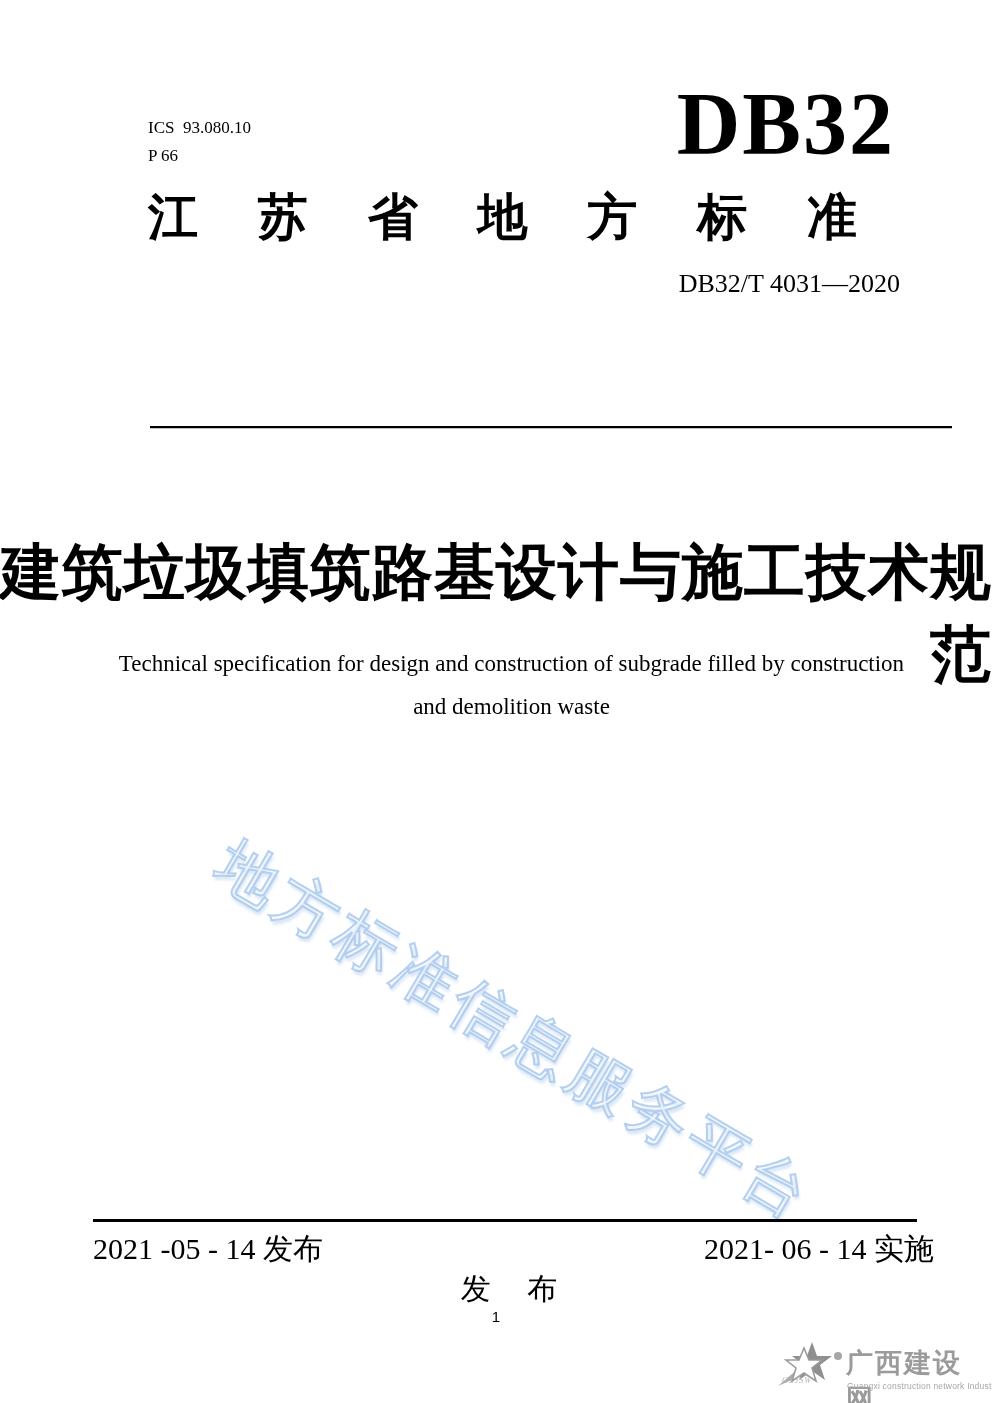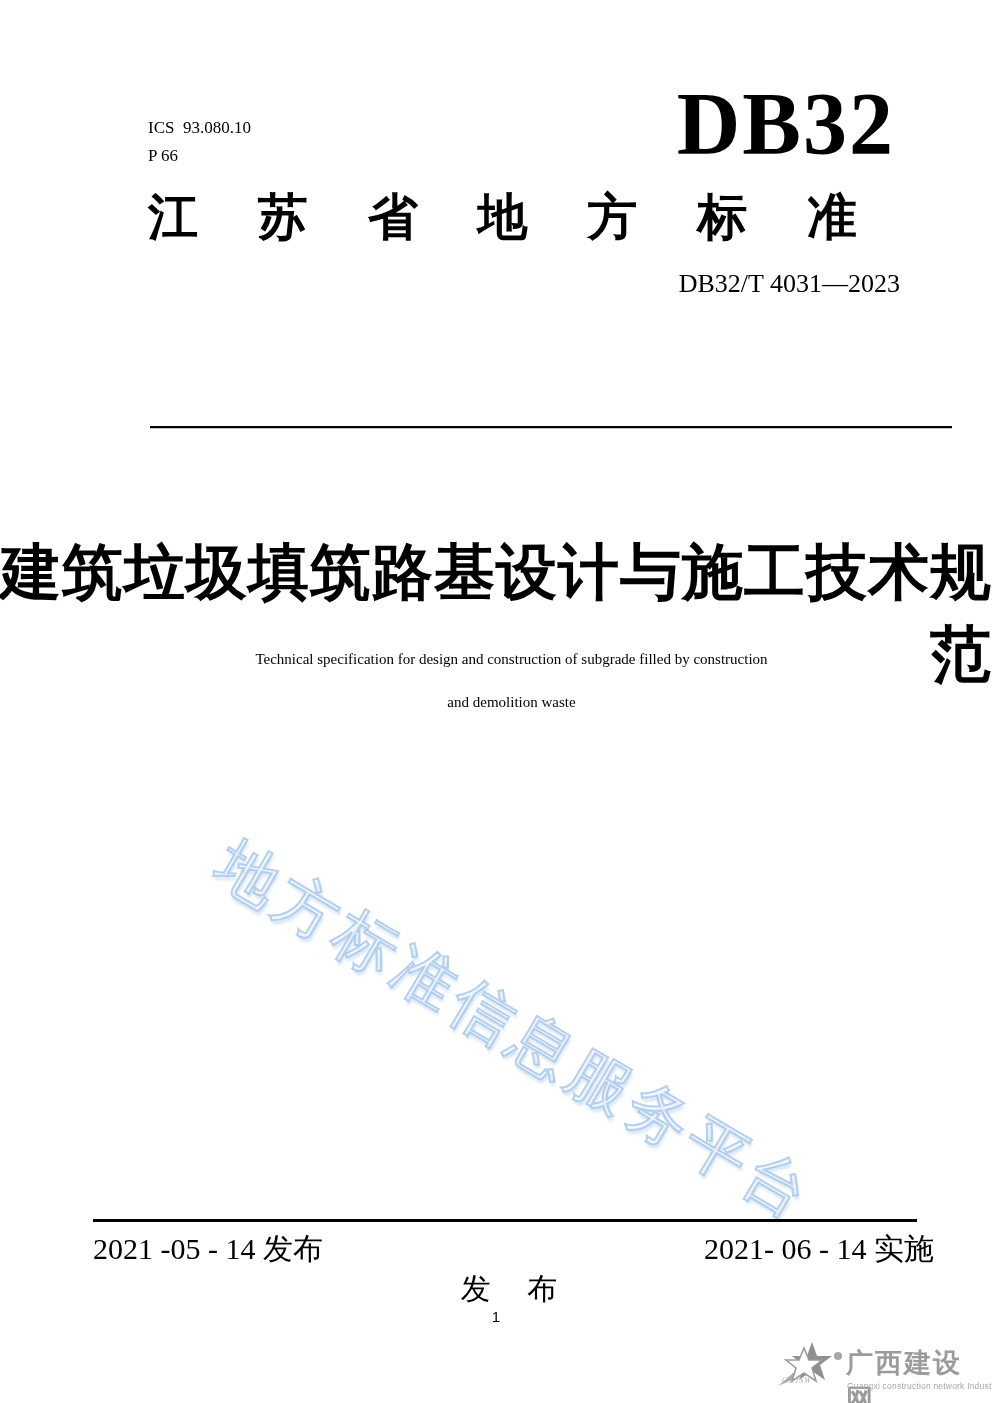--- a/index.html
+++ b/index.html
@@ -17,21 +17,21 @@
   
   .std-name { left: 148px; top: 188px; width: 709px; font-family: "Liberation Sans", sans-serif; font-size: 50px; line-height: 58px; text-align: justify; text-align-last: justify; font-weight: bold; }
 
   
   .doc-number { right: 92px; top: 269px; font-size: 26px; font-family: "Liberation Serif", serif; }
 
   .rule-top { left: 150px; top: 426px; width: 802px; height: 2px; background: #000; box-shadow: 0 1px 0 rgba(0,0,0,0.25); }
 
   .doc-title { left: 0; right: 0; top: 532px; text-align: right; font-family: "Liberation Sans", sans-serif; font-weight: 700; font-size: 61px; letter-spacing: 1px; }
 
-  .subtitle { left: 0; right: 0; text-align: center; font-family: "Liberation Serif", serif; font-size: 15px; font-stretch: condensed; margin-left: 31px; }
+  .subtitle { left: 0; right: 0; text-align: center; font-family: "Liberation Serif", serif; font-size: 23px; font-stretch: condensed; margin-left: 31px; }
   .subtitle-1 { top: 651px; }
   .subtitle-2 { top: 694px; }
 
   
   .watermark { left: 243px; top: 822px; font-family: "Liberation Sans", sans-serif; font-size: 62px; letter-spacing: 6px; white-space: nowrap; transform: rotate(30.5deg); transform-origin: 0 0;
     color: rgba(235, 243, 252, 0.55);
     -webkit-text-stroke: 2px rgba(168, 200, 236, 0.85);
     text-shadow: 3px 3px 3px rgba(168, 200, 236, 0.45);
     pointer-events: none; }
 
@@ -59,21 +59,21 @@
 
 <div class="abs ics-block">
   <div class="pre">ICS  93.080.10</div>
   <div>P 66</div>
 </div>
 
 <div class="abs db-logo">DB32</div>
 
 <div class="abs std-name">江 苏 省 地 方 标 准</div>
 
-<div class="abs doc-number">DB32/T 4031—2023</div>
+<div class="abs doc-number">DB32/T 4031—2020</div>
 
 <div class="abs rule-top"></div>
 
 <div class="abs doc-title">建筑垃圾填筑路基设计与施工技术规范</div>
 
 <div class="abs subtitle subtitle-1">Technical specification for design and construction of subgrade filled by construction</div>
 <div class="abs subtitle subtitle-2">and demolition waste</div>
 
 <div class="abs watermark">地方标准信息服务平台</div>
 

